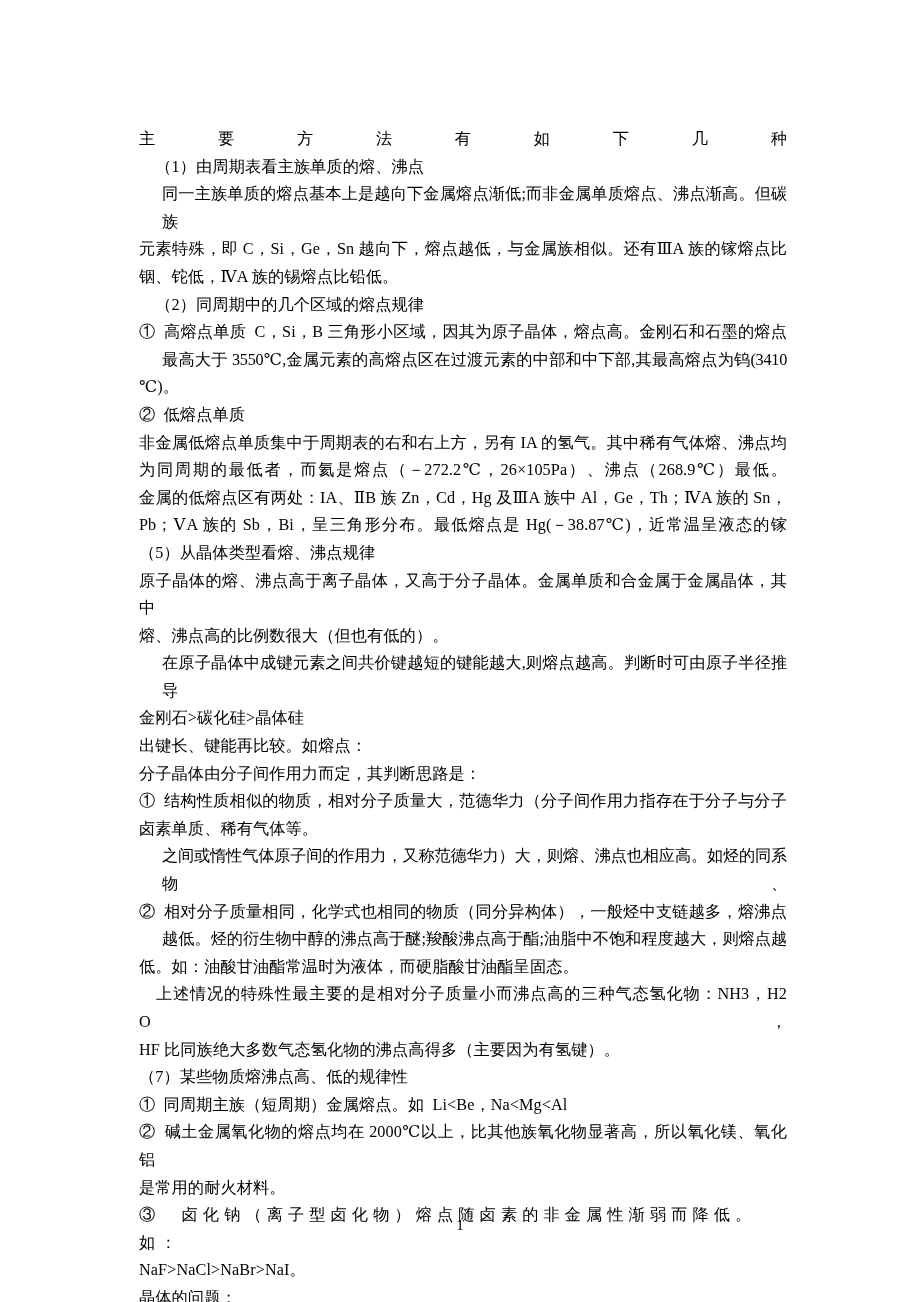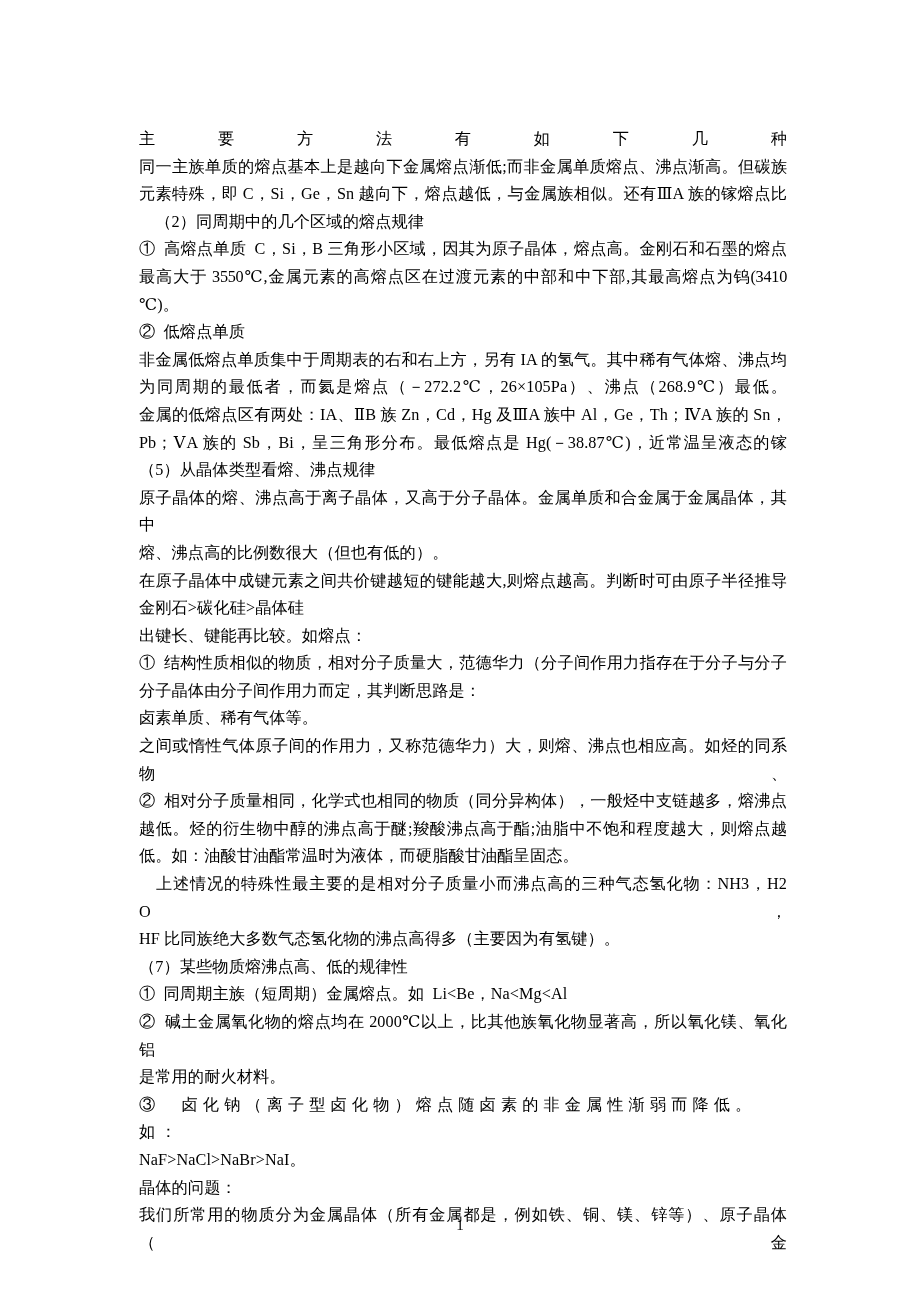--- a/index.html
+++ b/index.html
@@ -41,57 +41,60 @@
   .ln.just {
     text-align: justify;
     text-align-last: justify;
   }
   
   .ln.wide {
     letter-spacing: 5.1px;
   }
   .ln.tight {
     letter-spacing: -0.25px;
+    margin-left: 23px;
   }
   .footer {
     position: absolute;
     left: 0;
     top: 1203px;
     width: 920px;
     text-align: center;
     font-size: 15px;
     font-family: "Liberation Serif", "DejaVu Serif", serif;
     color: #000000;
   }
 </style>
 </head>
 <body>
 
 <div class="page">
   <div class="content">
     <div class="ln just">主要方法有如下几种</div>
+    <div class="ln">　（1）由周期表看主族单质的熔、沸点</div>
     <div class="ln just tight">同一主族单质的熔点基本上是越向下金属熔点渐低;而非金属单质熔点、沸点渐高。但碳族</div>
     <div class="ln just">元素特殊，即 C，Si，Ge，Sn 越向下，熔点越低，与金属族相似。还有ⅢA 族的镓熔点比</div>
+    <div class="ln">铟、铊低，ⅣA 族的锡熔点比铅低。</div>
     <div class="ln">　（2）同周期中的几个区域的熔点规律</div>
     <div class="ln just">①  高熔点单质  C，Si，B 三角形小区域，因其为原子晶体，熔点高。金刚石和石墨的熔点</div>
     <div class="ln just tight">最高大于 3550℃,金属元素的高熔点区在过渡元素的中部和中下部,其最高熔点为钨(3410</div>
     <div class="ln">℃)。</div>
     <div class="ln">②  低熔点单质</div>
     <div class="ln just">非金属低熔点单质集中于周期表的右和右上方，另有 IA 的氢气。其中稀有气体熔、沸点均</div>
     <div class="ln just">为同周期的最低者，而氦是熔点（－272.2℃，26×105Pa）、沸点（268.9℃）最低。</div>
     <div class="ln just">金属的低熔点区有两处：IA、ⅡB 族 Zn，Cd，Hg 及ⅢA 族中 Al，Ge，Th；ⅣA 族的 Sn，</div>
     <div class="ln just">Pb；ⅤA 族的 Sb，Bi，呈三角形分布。最低熔点是 Hg(－38.87℃)，近常温呈液态的镓</div>
     <div class="ln">（5）从晶体类型看熔、沸点规律</div>
     <div class="ln just">原子晶体的熔、沸点高于离子晶体，又高于分子晶体。金属单质和合金属于金属晶体，其中</div>
     <div class="ln">熔、沸点高的比例数很大（但也有低的）。</div>
     <div class="ln just tight">在原子晶体中成键元素之间共价键越短的键能越大,则熔点越高。判断时可由原子半径推导</div>
     <div class="ln">金刚石&gt;碳化硅&gt;晶体硅</div>
     <div class="ln">出键长、键能再比较。如熔点：</div>
+    <div class="ln">分子晶体由分子间作用力而定，其判断思路是：</div>
     <div class="ln just">①  结构性质相似的物质，相对分子质量大，范德华力（分子间作用力指存在于分子与分子</div>
-    <div class="ln">分子晶体由分子间作用力而定，其判断思路是：</div>
     <div class="ln">卤素单质、稀有气体等。</div>
     <div class="ln just tight">之间或惰性气体原子间的作用力，又称范德华力）大，则熔、沸点也相应高。如烃的同系物、</div>
     <div class="ln just">②  相对分子质量相同，化学式也相同的物质（同分异构体），一般烃中支链越多，熔沸点</div>
     <div class="ln just tight">越低。烃的衍生物中醇的沸点高于醚;羧酸沸点高于酯;油脂中不饱和程度越大，则熔点越</div>
     <div class="ln">低。如：油酸甘油酯常温时为液体，而硬脂酸甘油酯呈固态。</div>
     <div class="ln just">　上述情况的特殊性最主要的是相对分子质量小而沸点高的三种气态氢化物：NH3，H2O，</div>
     <div class="ln">HF 比同族绝大多数气态氢化物的沸点高得多（主要因为有氢键）。</div>
     <div class="ln">（7）某些物质熔沸点高、低的规律性</div>
     <div class="ln">①  同周期主族（短周期）金属熔点。如  Li&lt;Be，Na&lt;Mg&lt;Al</div>
     <div class="ln just">②  碱土金属氧化物的熔点均在 2000℃以上，比其他族氧化物显著高，所以氧化镁、氧化铝</div>

